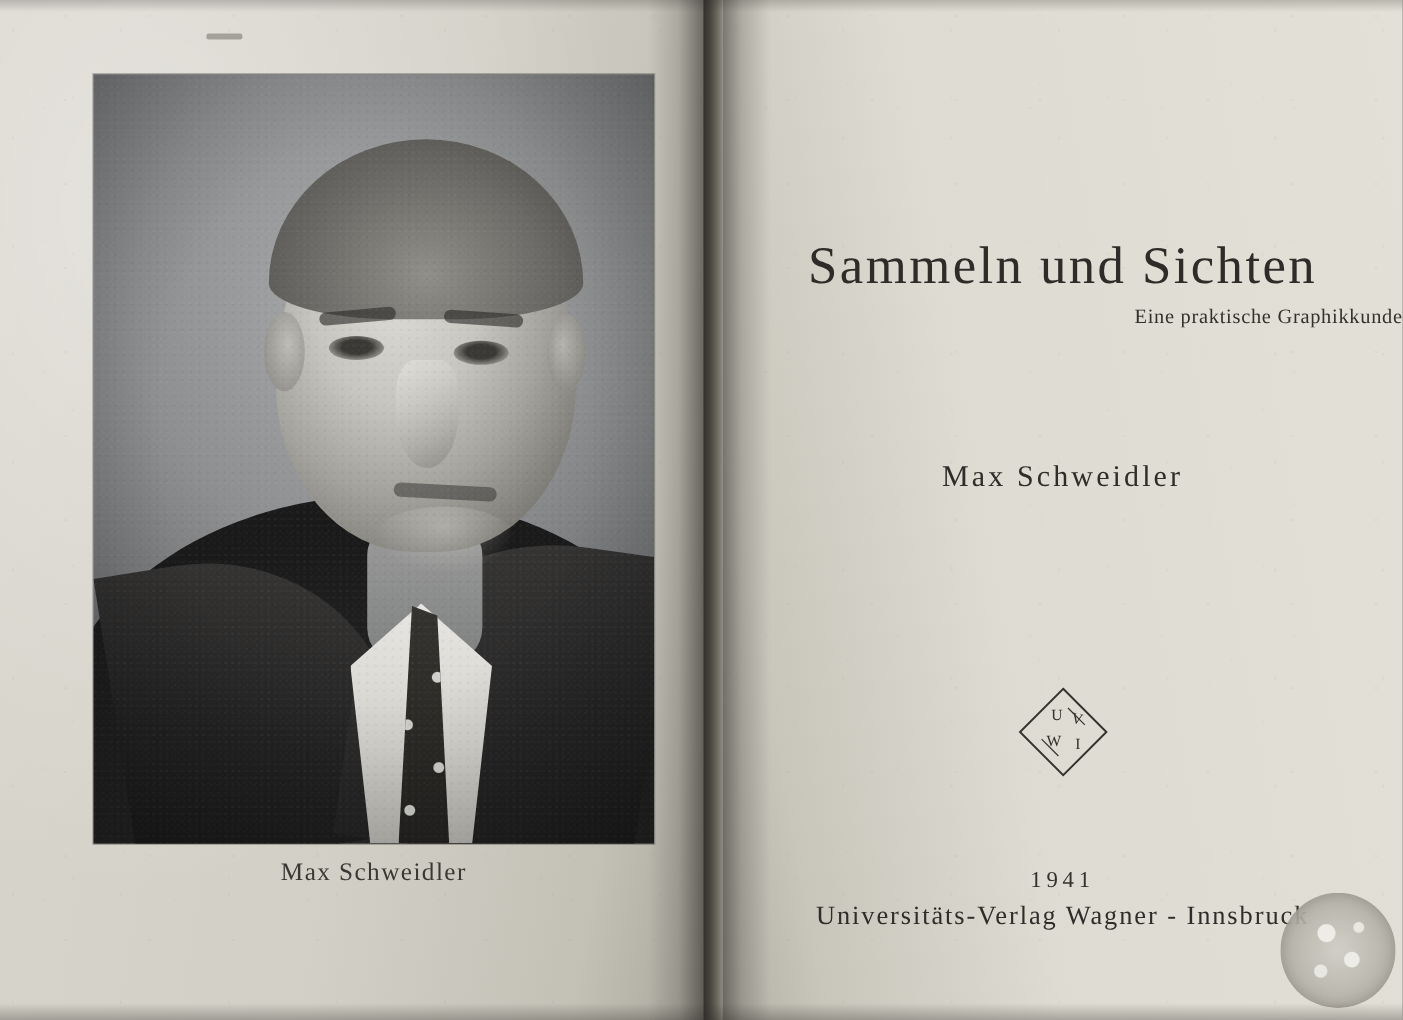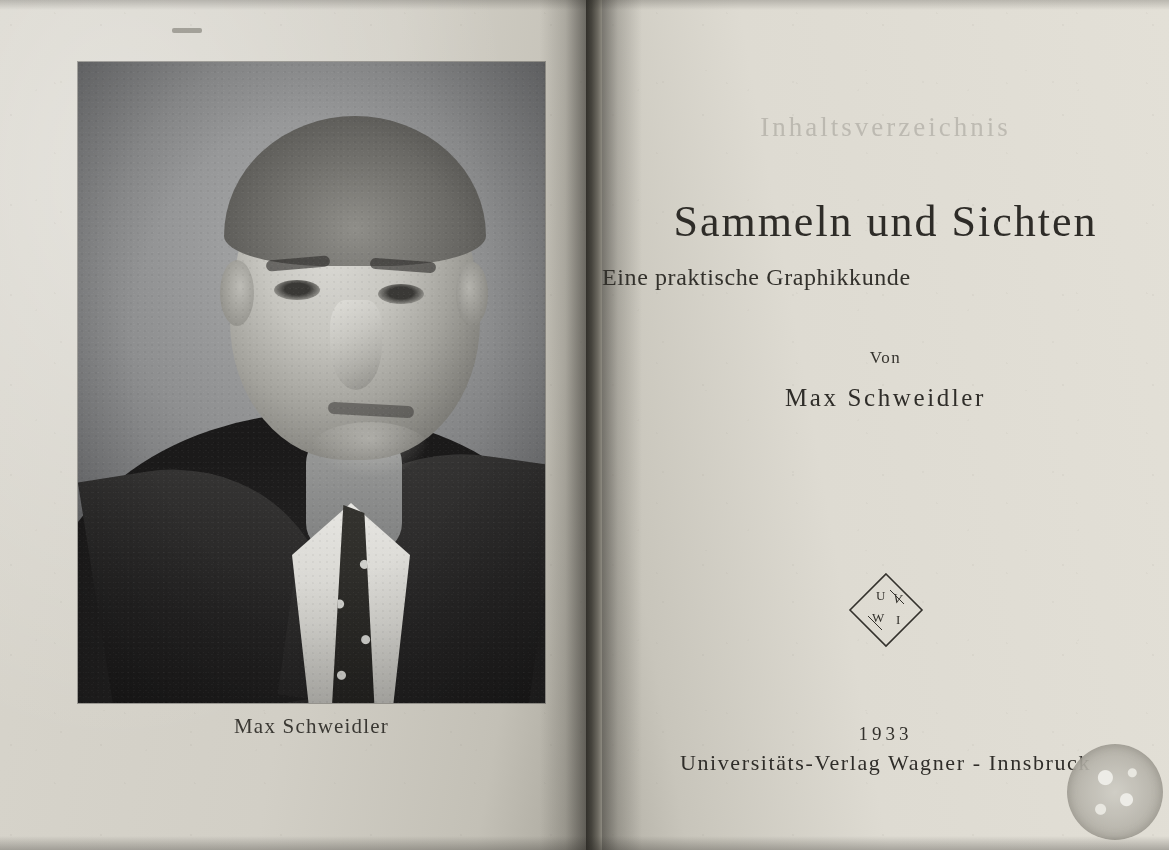--- a/index.html
+++ b/index.html
@@ -241,23 +241,23 @@
     position: absolute;
     left: 0; right: 0; top: 196px;
     text-align: center;
     font-size: 44px;
     letter-spacing: 2.0px;
     color: #2e2c28;
     font-weight: 500;
   }
   .subtitle {
     position: absolute;
-    left: 0; right: 0; top: 264px;
-    text-align: left;
-    font-size: 24px;
+    left: 0; right: 0; top: 254px;
+    text-align: right;
+    font-size: 17px;
     letter-spacing: 0.6px;
     color: #33312c;
   }
   .von {
     position: absolute;
     left: 0; right: 0; top: 348px;
     text-align: center;
     font-size: 17px;
     letter-spacing: 1.4px;
     color: #36342f;
@@ -356,43 +356,41 @@
     </div>
 
     <div class="photo-caption">Max Schweidler</div>
   </div>
 
   <div class="gutter"></div>
 
   <div class="leaf-right">
     <div class="speckle"></div>
 
-    <div class="faint-header">Inhaltsverzeichnis</div>
 
     <div class="main-title">Sammeln und Sichten</div>
 
     <div class="subtitle">Eine praktische Graphikkunde</div>
 
-    <div class="von">Von</div>
 
     <div class="author">Max Schweidler</div>
 
     <div class="logo">
       <svg width="76" height="76" viewBox="0 0 76 76" aria-hidden="true">
         <polygon points="38,2 74,38 38,74 2,38" fill="none" stroke="#33312c" stroke-width="1.6"></polygon>
         <text x="28" y="28" font-family="Liberation Serif, serif" font-size="13" fill="#33312c">U</text>
         <text x="44" y="30" font-family="Liberation Serif, serif" font-size="13" fill="#33312c" transform="rotate(12 44 30)">V</text>
         <text x="24" y="50" font-family="Liberation Serif, serif" font-size="13" fill="#33312c">W</text>
         <text x="48" y="52" font-family="Liberation Serif, serif" font-size="13" fill="#33312c">I</text>
         <line x1="20" y1="44" x2="34" y2="58" stroke="#33312c" stroke-width="1"></line>
         <line x1="42" y1="18" x2="56" y2="32" stroke="#33312c" stroke-width="1"></line>
       </svg>
     </div>
 
-    <div class="year">1933</div>
+    <div class="year">1941</div>
 
     <div class="publisher">Universitäts-Verlag Wagner - Innsbruck</div>
 
     <div class="rosette"></div>
   </div>
 
   <div class="edge-shadow-top"></div>
   <div class="edge-shadow-bottom"></div>
 </div>
 

